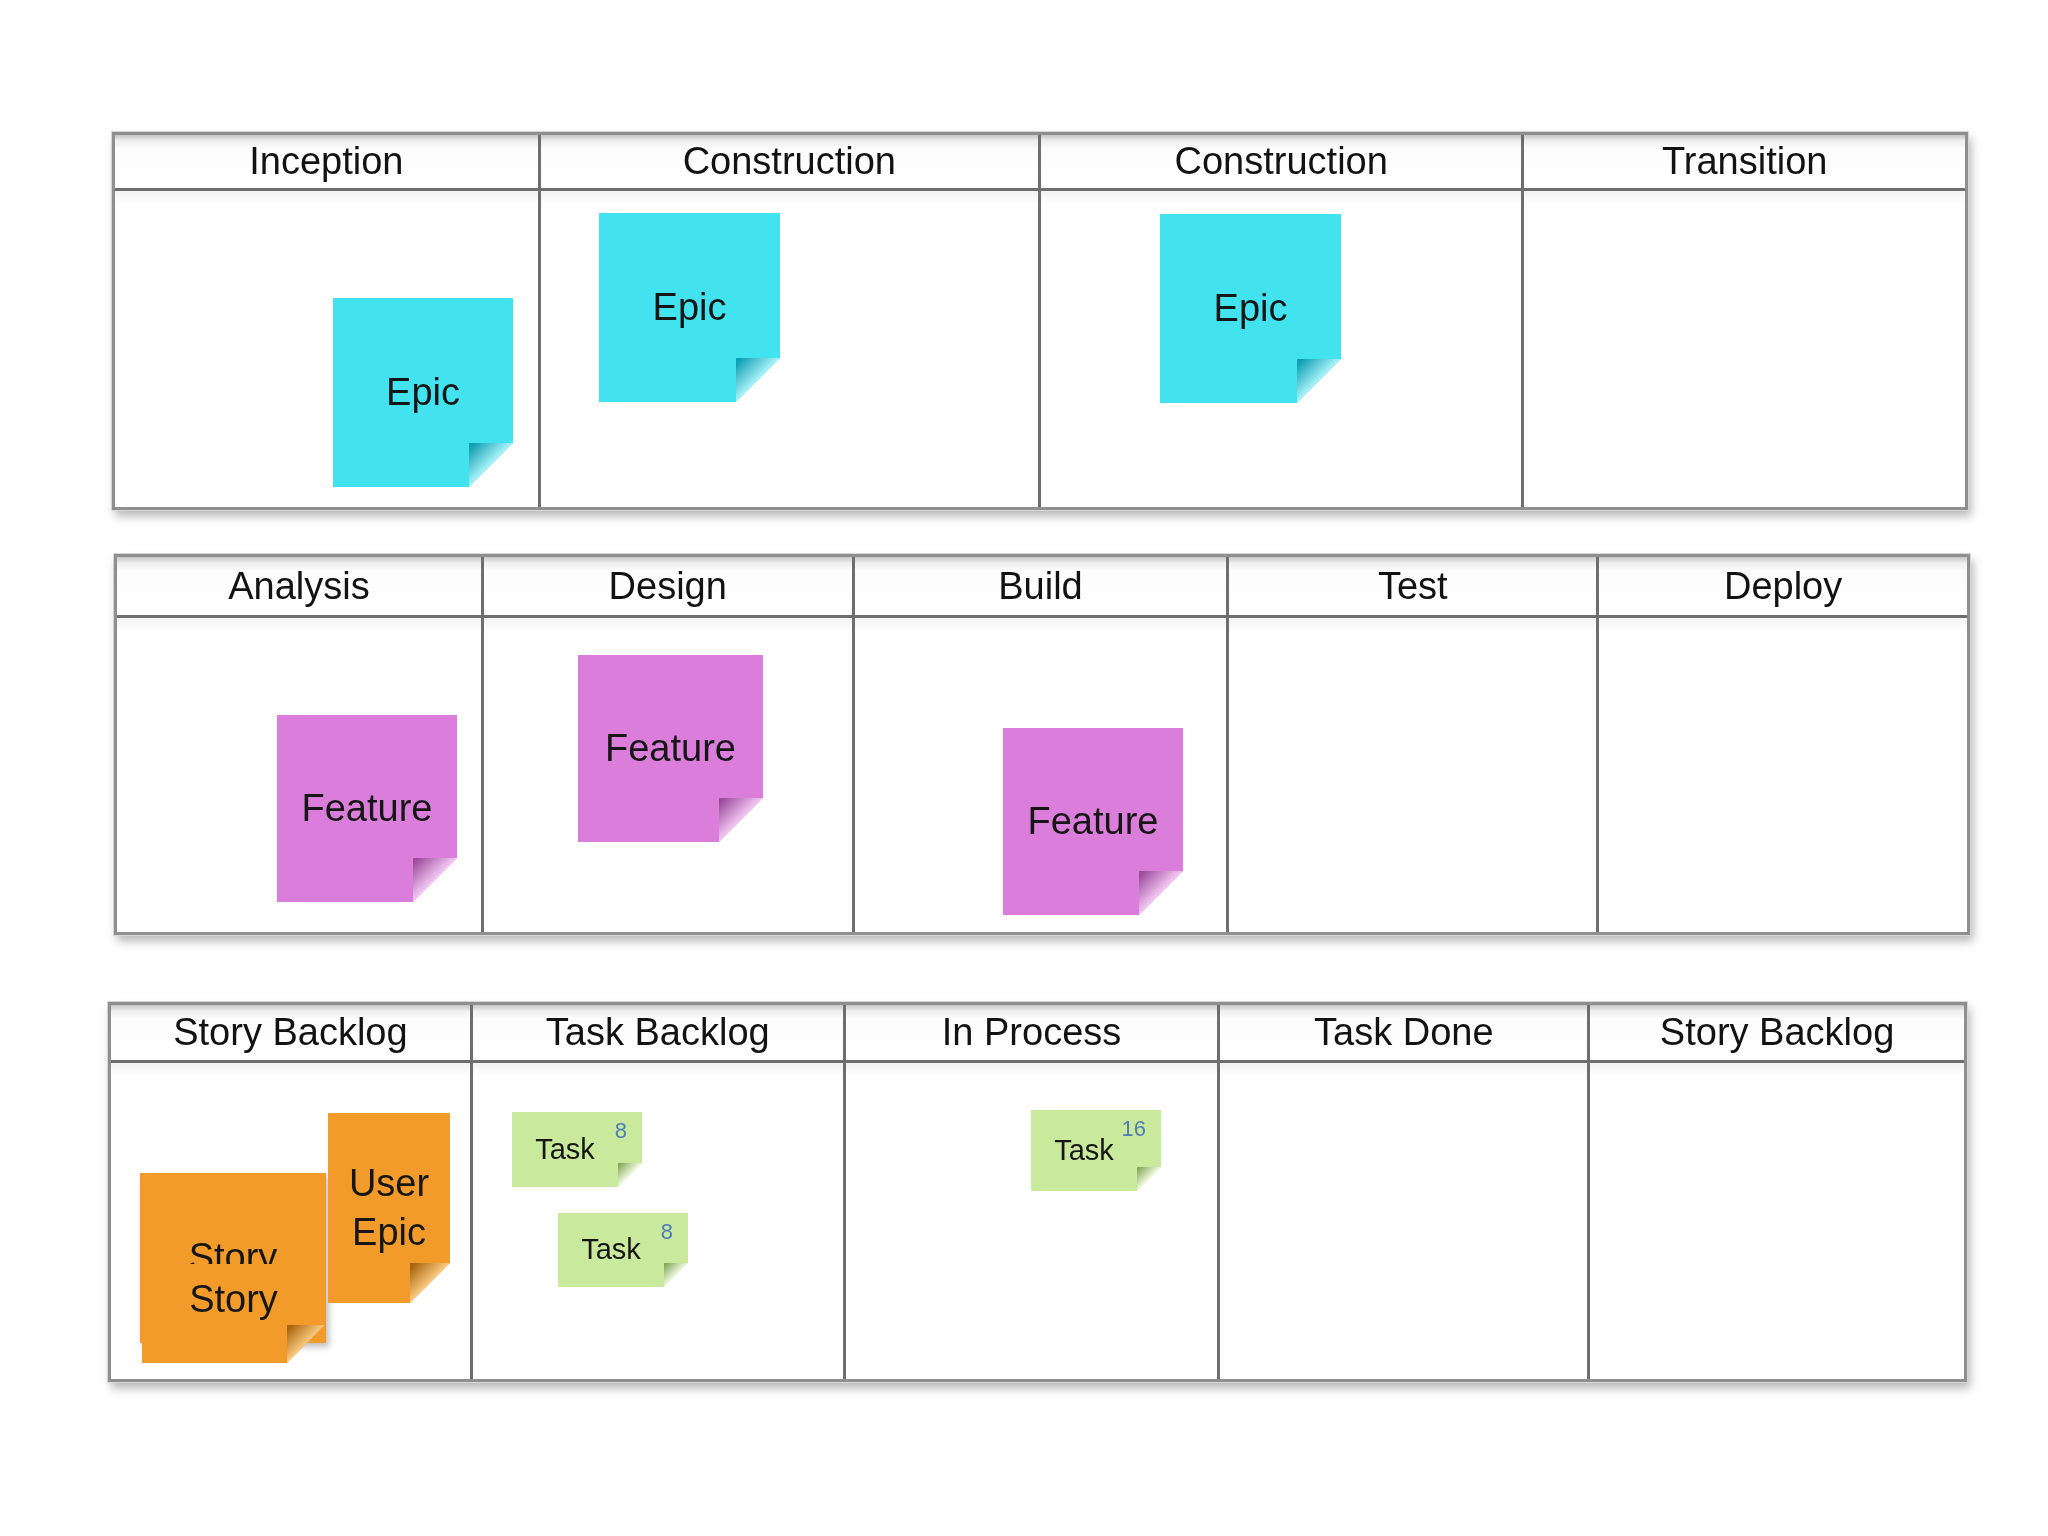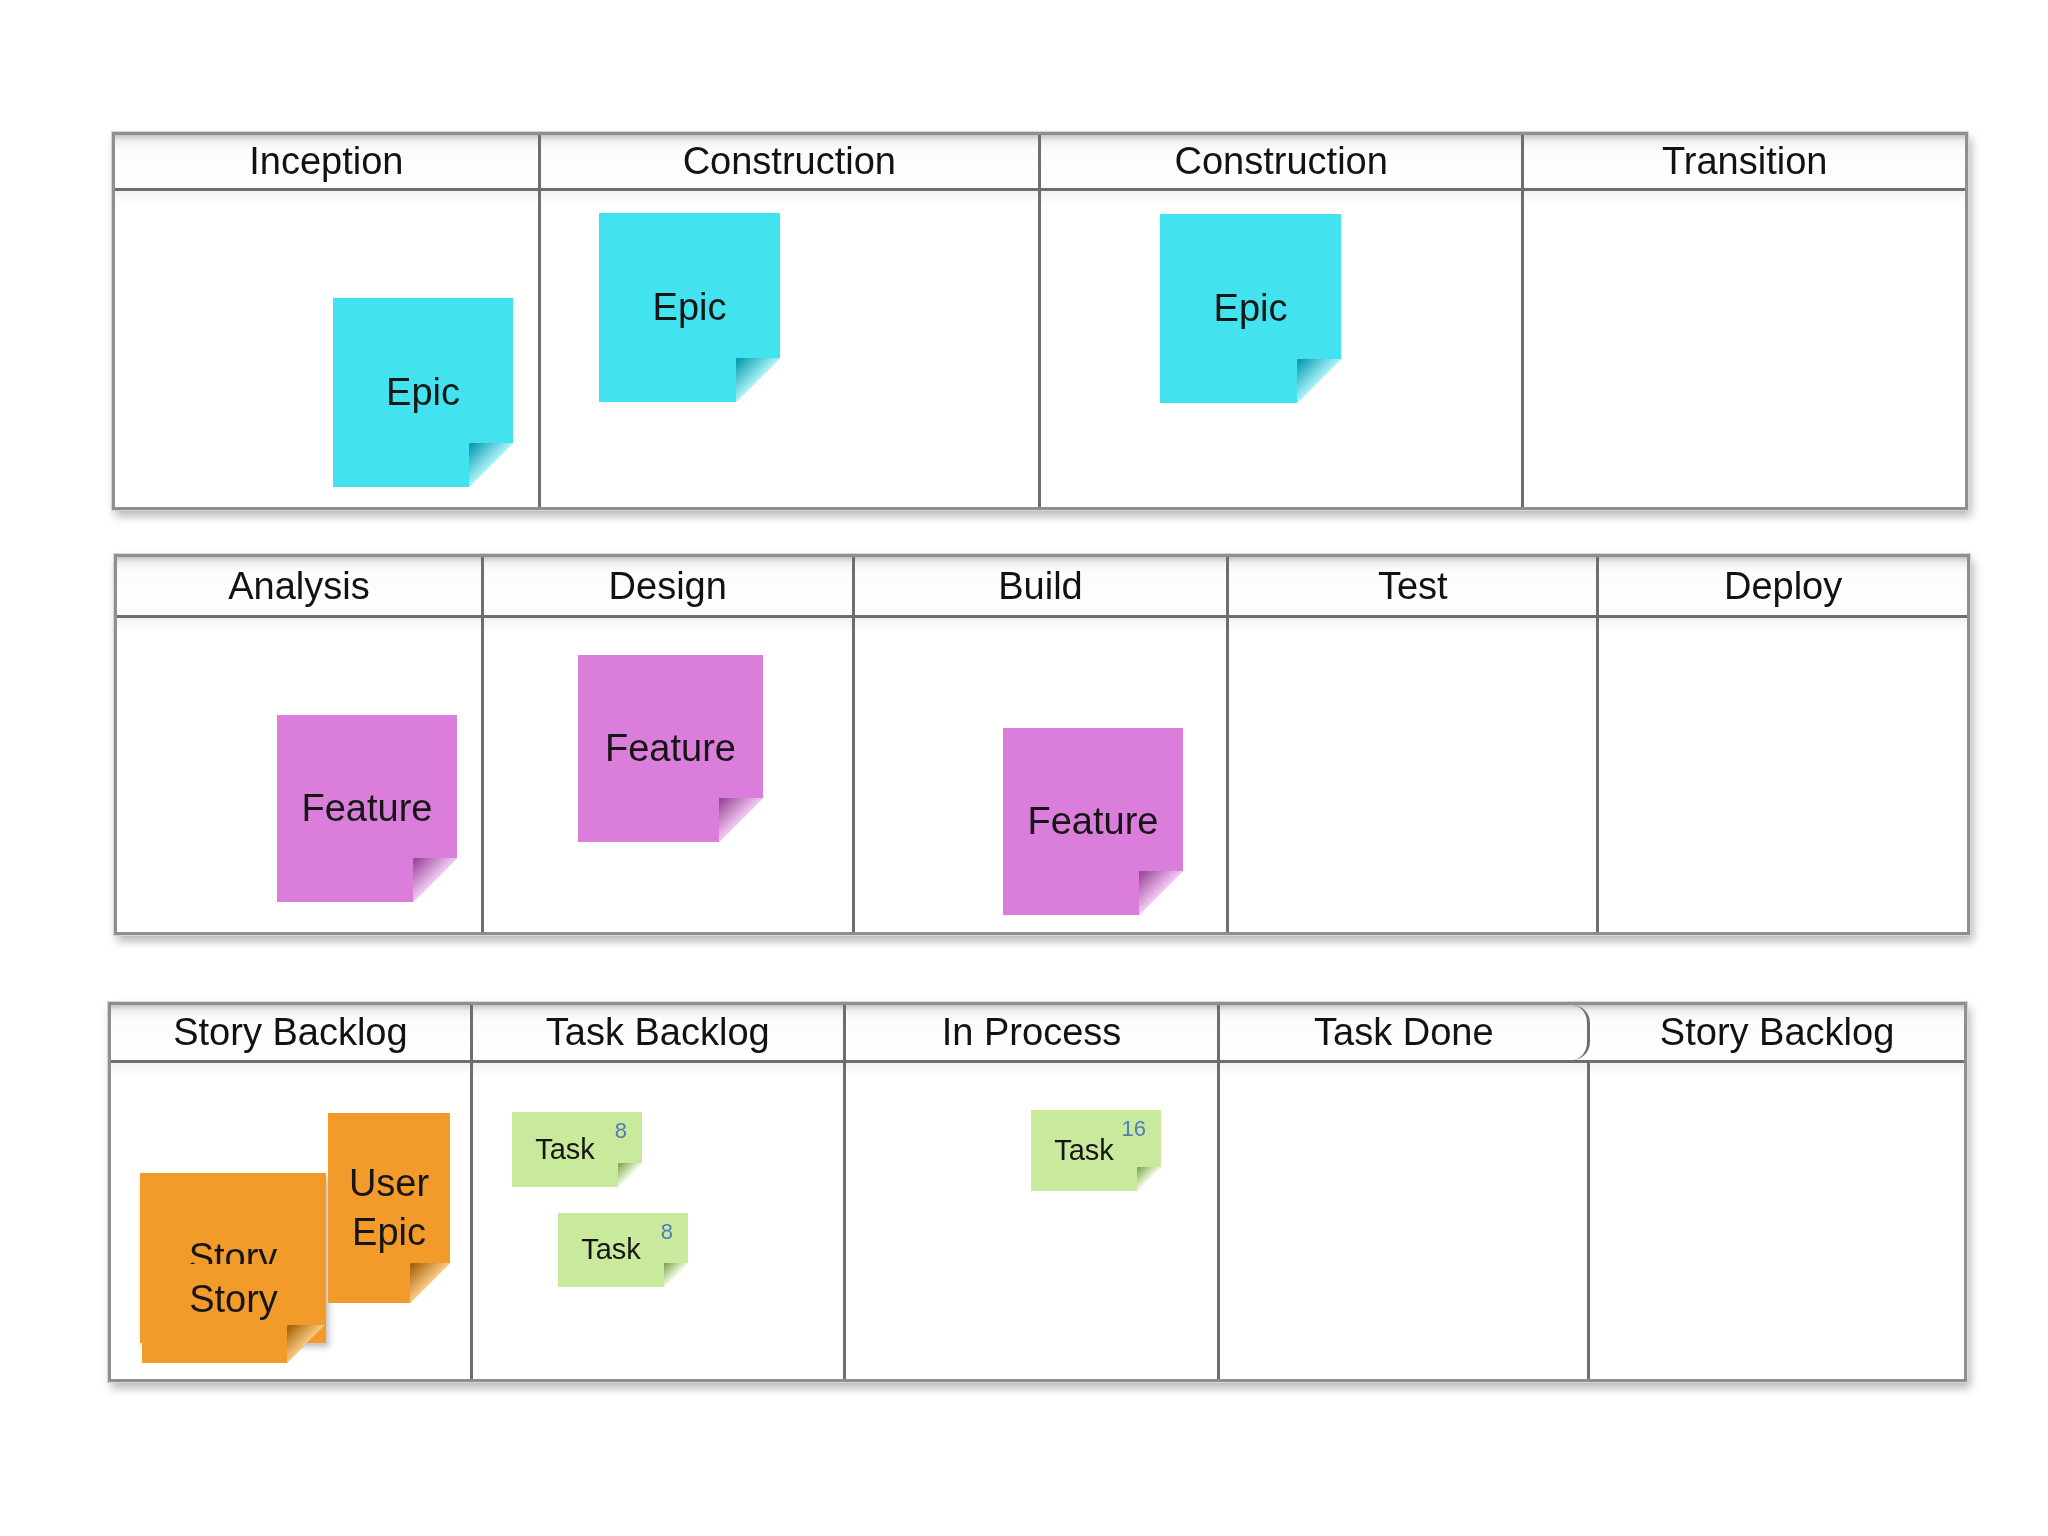--- a/index.html
+++ b/index.html
@@ -109,21 +109,21 @@
       <div class="board-head" style="height: 55px;">
         <div class="col-head" style="width: 363px;">
           <span>Story Backlog</span>
         </div>
         <div class="col-head" style="width: 374px;">
           <span>Task Backlog</span>
         </div>
         <div class="col-head" style="width: 376px;">
           <span>In Process</span>
         </div>
-        <div class="col-head" style="width: 371px; border-radius: 18px;">
+        <div class="col-head" style="width: 371px;">
           <span>Task Done</span>
         </div>
         <div class="col-head" style="width: 375px;">
           <span>Story Backlog</span>
         </div>
       </div>
       <div class="board-body">
         <div class="col-cell" style="width: 363px;"></div>
         <div class="col-cell" style="width: 374px;"></div>
         <div class="col-cell" style="width: 376px;"></div>

